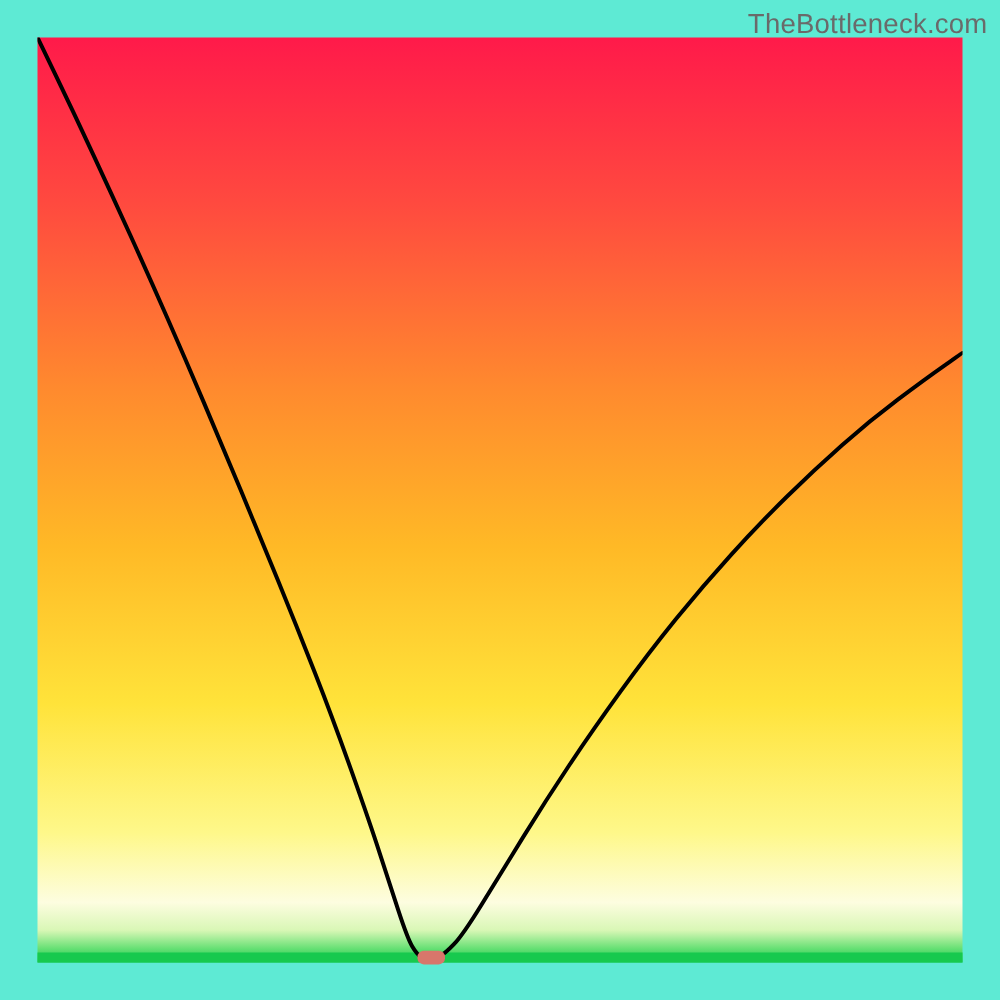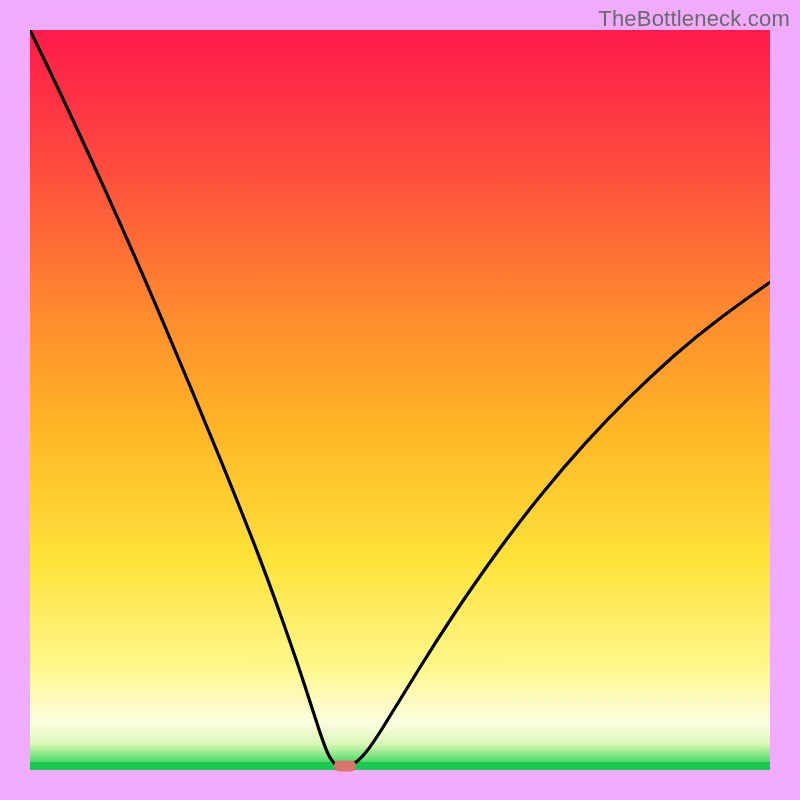--- a/index.html
+++ b/index.html
@@ -8,21 +8,21 @@
     width: 800px;
     height: 800px;
     overflow: hidden;
     background: #000;
     font-family: Arial, Helvetica, sans-serif;
   }
   .frame {
     position: relative;
     width: 800px;
     height: 800px;
-    background: #f0abfc;
+    background: #5eead4;
   }
   .plot {
     position: absolute;
     left: 30px;
     top: 30px;
     width: 740px;
     height: 740px;
     box-sizing: border-box;
   }
   .gradient {

